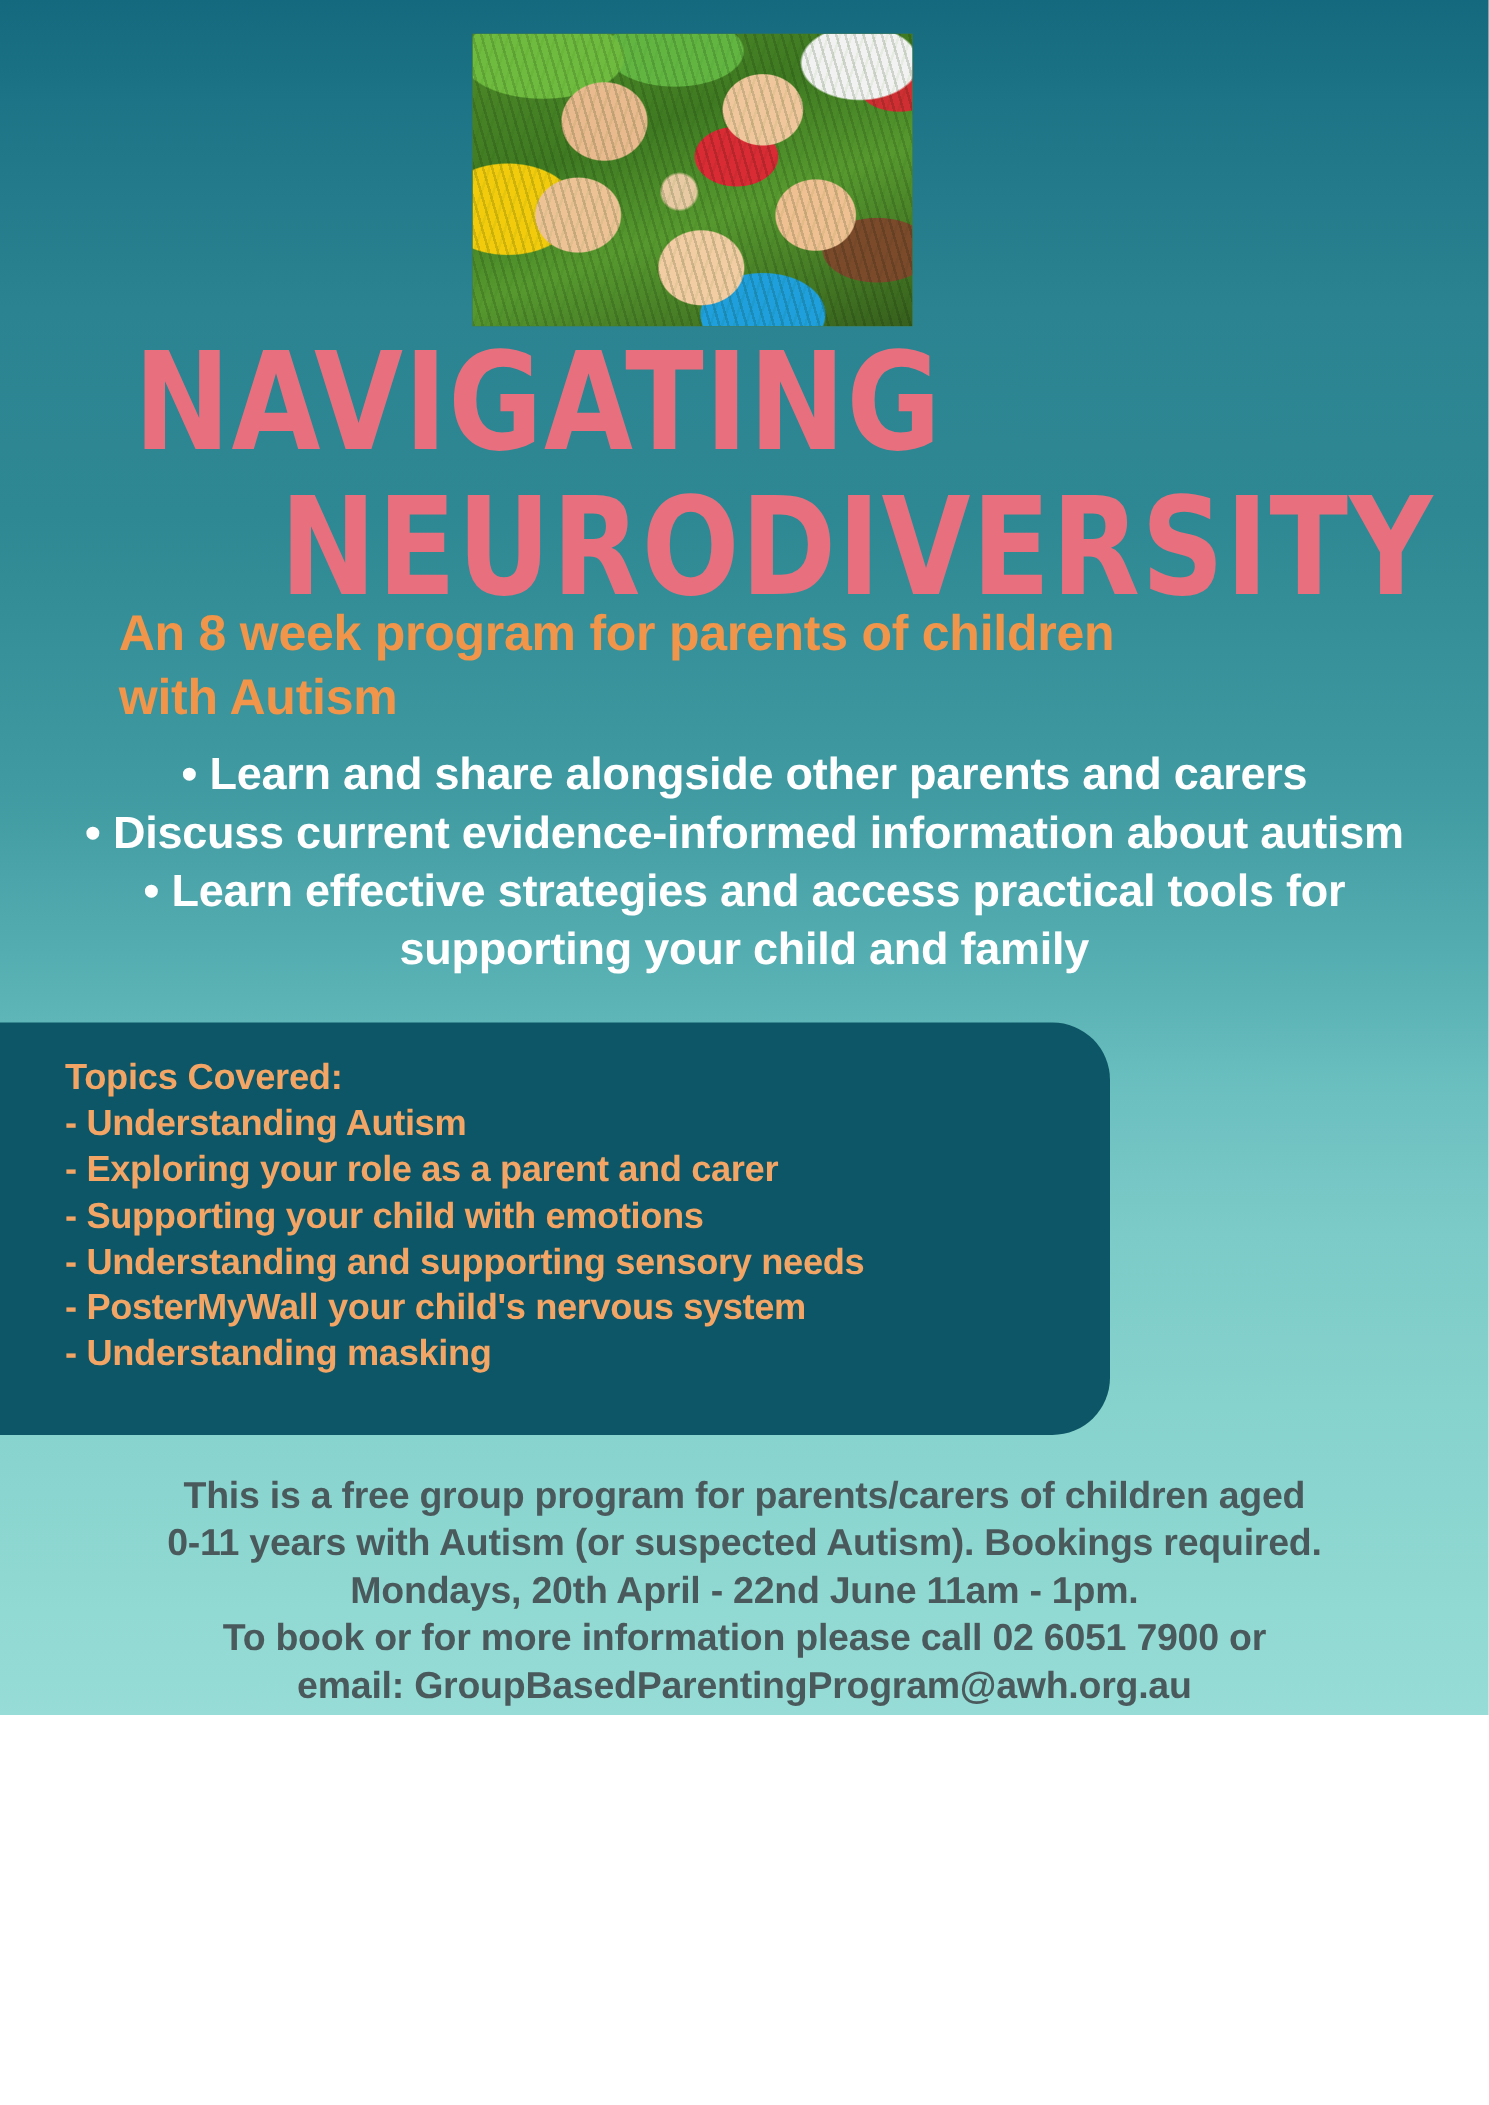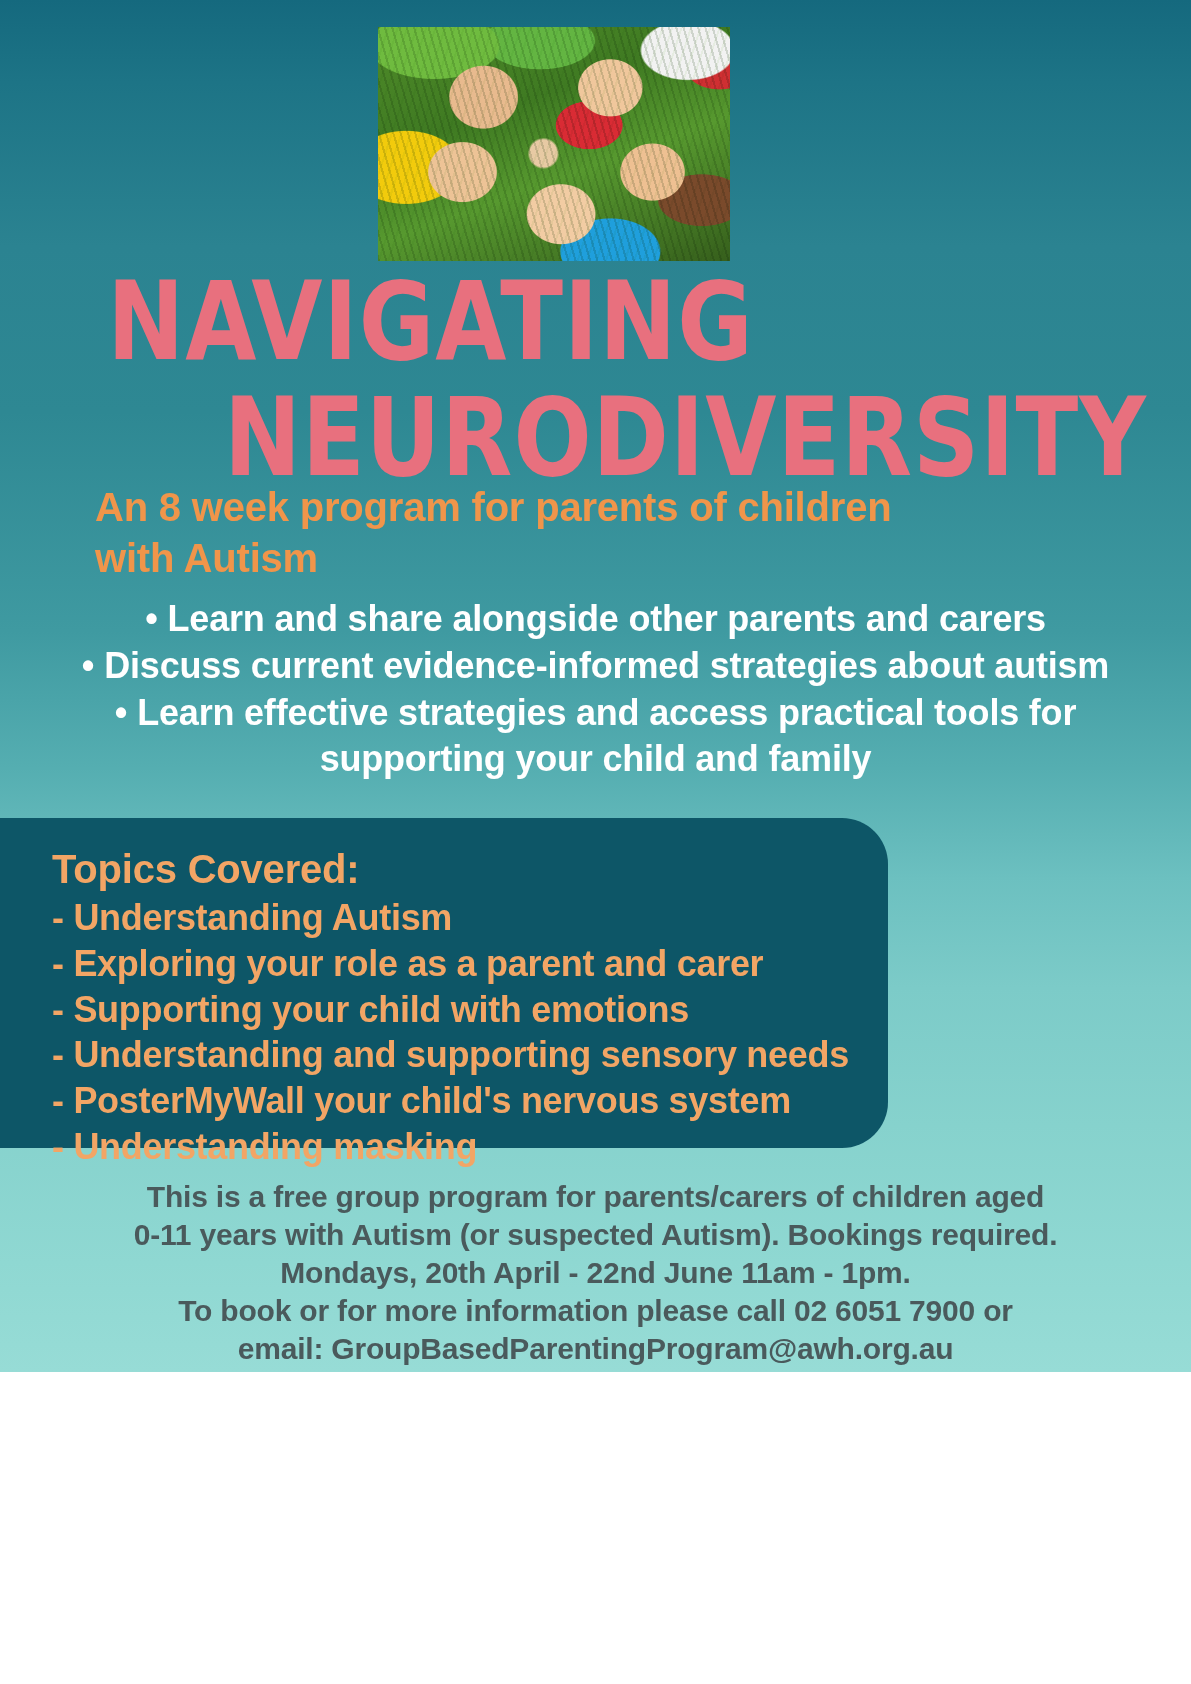--- a/index.html
+++ b/index.html
@@ -153,33 +153,33 @@
     height: 330px;
     background: #0d5667;
     border-top-right-radius: 46px;
     border-bottom-right-radius: 46px;
   }
   .topics-inner {
     padding: 26px 0 0 52px;
   }
   .topics-heading {
     color: #f2a565;
-    font-size: 40px;
+    font-size: 29px;
     font-weight: bold;
     line-height: 1.28;
     letter-spacing: -0.2px;
   }
   .topics-list {
     margin: 0;
     padding: 0;
     list-style: none;
   }
   .topics-list li {
     color: #f2a565;
-    font-size: 36px;
+    font-size: 29px;
     font-weight: bold;
     line-height: 1.27;
     letter-spacing: -0.3px;
     white-space: nowrap;
   }
 
   
   .contact {
     position: absolute;
     left: 45px;
@@ -247,21 +247,21 @@
     <div>An 8 week program for parents of children</div>
     <div>with Autism</div>
   </div>
 
   <div class="bullets">
     <ul>
       <li>
         <span class="bullet-dot">•</span><span>Learn and share alongside other parents and carers</span>
       </li>
       <li>
-        <span class="bullet-dot">•</span><span>Discuss current evidence-informed strategies about autism</span>
+        <span class="bullet-dot">•</span><span>Discuss current evidence-informed information about autism</span>
       </li>
       <li>
         <span class="bullet-dot">•</span><span>Learn effective strategies and access practical tools for supporting your child and family</span>
       </li>
     </ul>
   </div>
 
   <div class="topics-panel">
     <div class="topics-inner">
       <div class="topics-heading">Topics Covered:</div>

